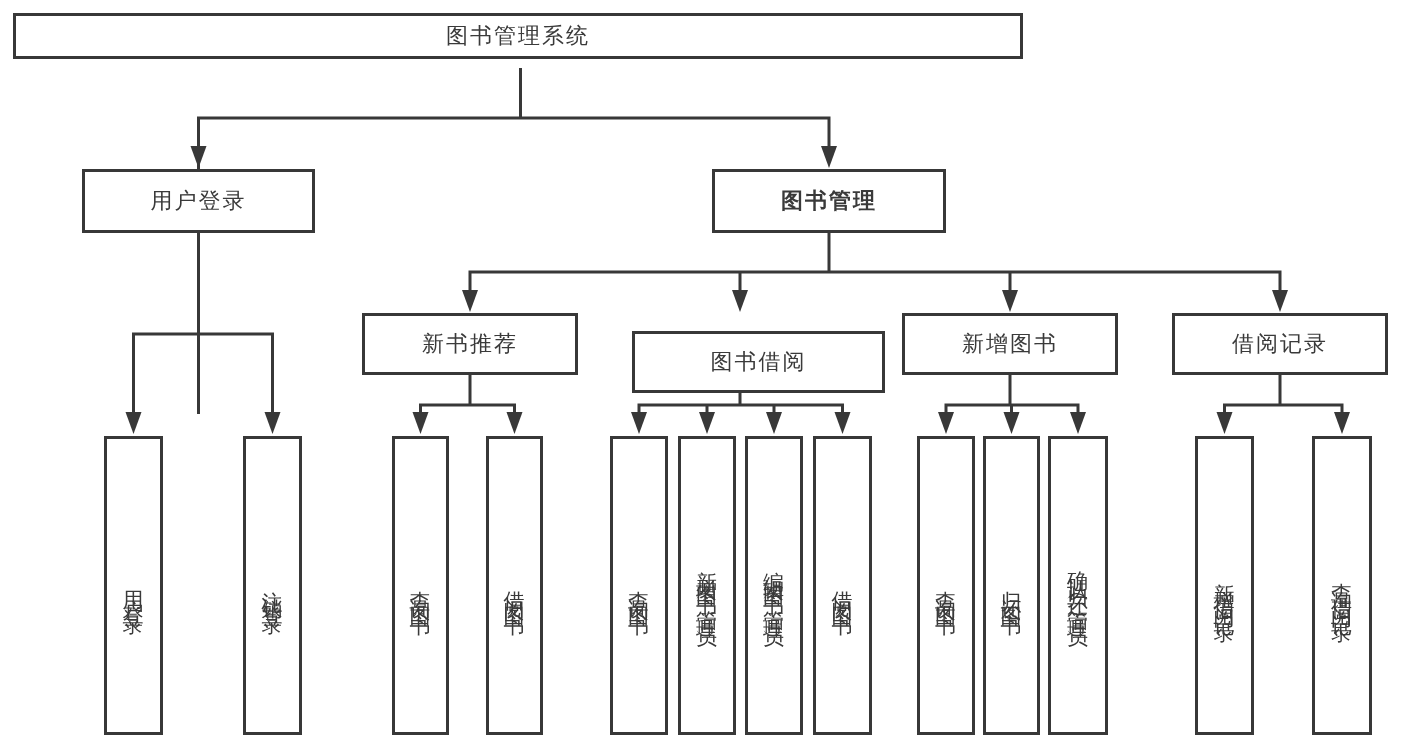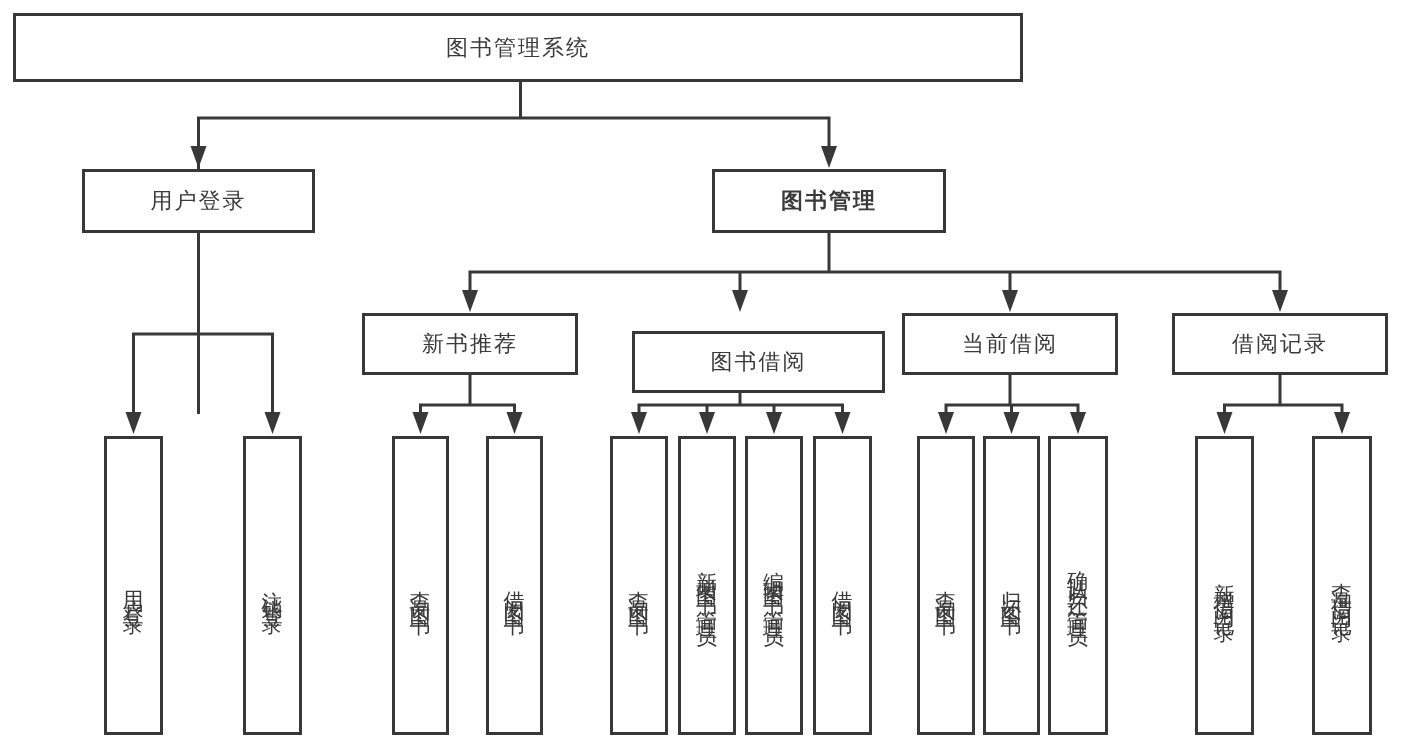--- a/index.html
+++ b/index.html
@@ -92,39 +92,39 @@
       <polygon points="766,412 782,412 774,434"></polygon>
       <polygon points="834.5,412 850.5,412 842.5,434"></polygon>
       <polygon points="938,412 954,412 946,434"></polygon>
       <polygon points="1003.5,412 1019.5,412 1011.5,434"></polygon>
       <polygon points="1070,412 1086,412 1078,434"></polygon>
       <polygon points="1216.5,412 1232.5,412 1224.5,434"></polygon>
       <polygon points="1334,412 1350,412 1342,434"></polygon>
     </g>
   </svg>
 
-  <div class="node hbox" style="left:13px; top:13px; width:1010px; height:69px;">
+  <div class="node hbox" style="left:13px; top:13px; width:1010px; height:46px;">
     <span class="label">图书管理系统</span>
   </div>
 
   <div class="node hbox" style="left:82px; top:169px; width:233px; height:64px;">
     <span class="label">用户登录</span>
   </div>
   <div class="node hbox" style="left:712px; top:169px; width:234px; height:64px;font-weight:bold;">
     <span class="label">图书管理</span>
   </div>
 
   <div class="node hbox" style="left:362px; top:313px; width:216px; height:62px;">
     <span class="label">新书推荐</span>
   </div>
   <div class="node hbox" style="left:632px; top:313px; width:253px; height:62px;margin-top:18px;">
     <span class="label">图书借阅</span>
   </div>
   <div class="node hbox" style="left:902px; top:313px; width:216px; height:62px;">
-    <span class="label">当前借阅</span>
+    <span class="label">新增图书</span>
   </div>
   <div class="node hbox" style="left:1172px; top:313px; width:216px; height:62px;">
     <span class="label">借阅记录</span>
   </div>
 
   <div class="node vbox" style="left:104px; top:436px; width:59px; height:299px;">
     <span class="label">用户登录</span>
   </div>
   <div class="node vbox" style="left:243px; top:436px; width:59px; height:299px;">
     <span class="label">注销登录</span>

